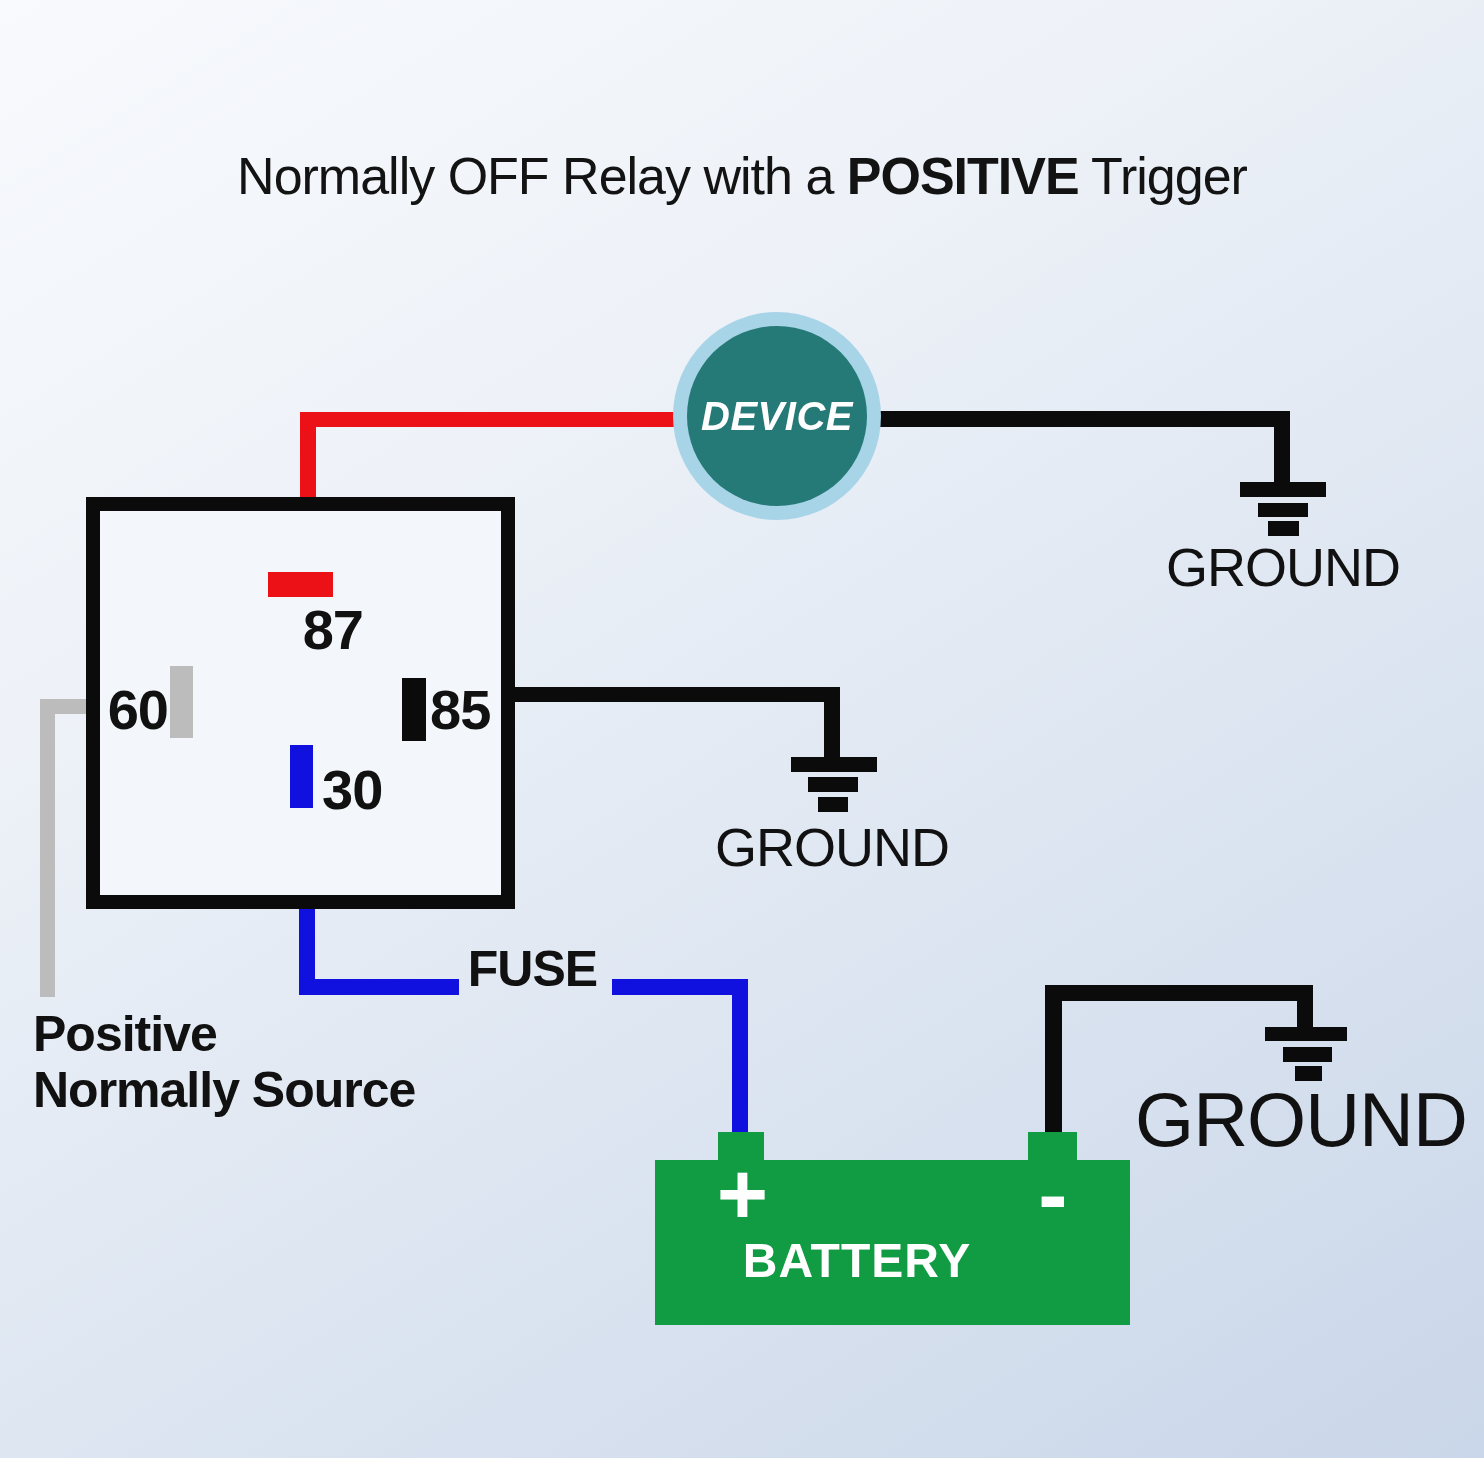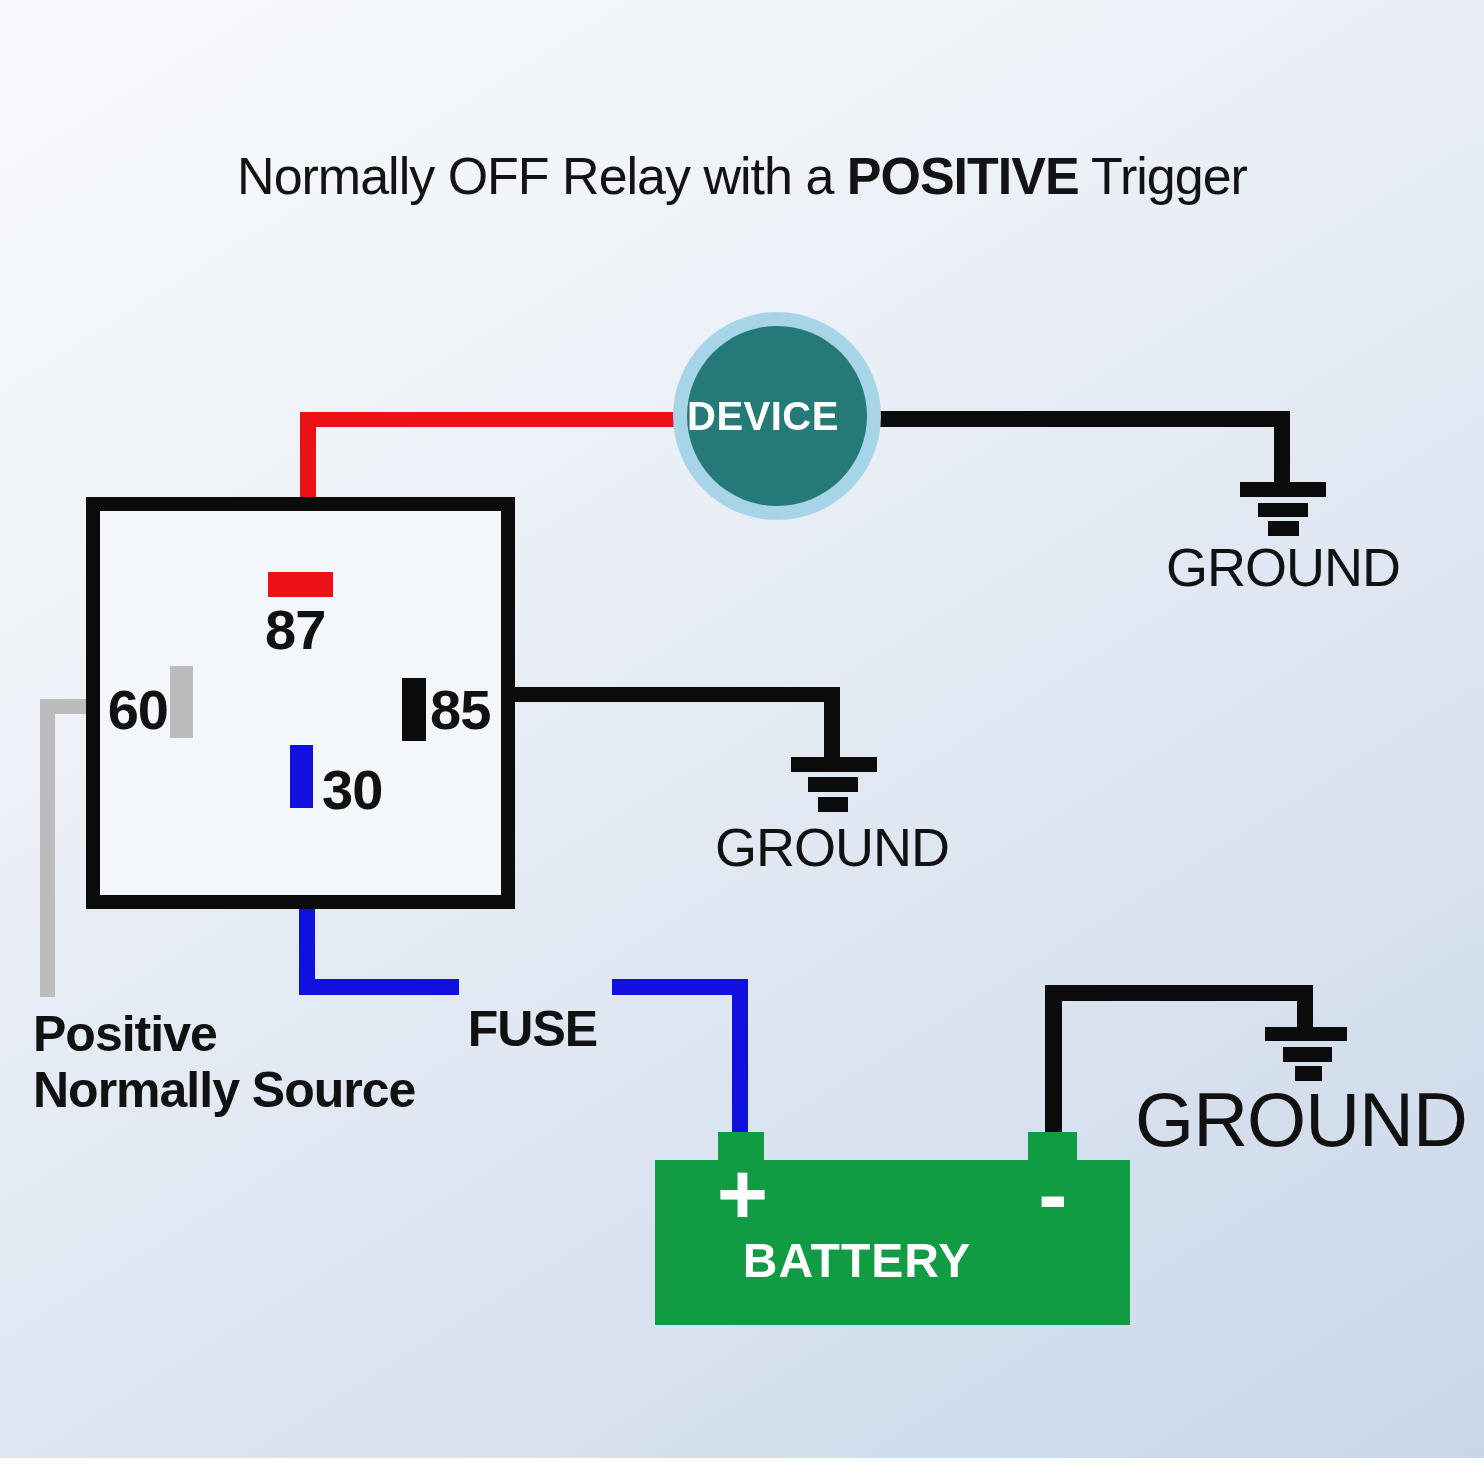--- a/index.html
+++ b/index.html
@@ -63,29 +63,29 @@
   .gnd-label.big { font-size: 76px; }
 
   
   #device-ring {
     left: 673px; top: 312px; width: 208px; height: 208px;
     border-radius: 50%; background: #a8d4e8; z-index: 4;
   }
   #device-circle {
     left: 687px; top: 326px; width: 180px; height: 180px;
     border-radius: 50%; background: #257977; z-index: 4;
-    display: flex; align-items: center; justify-content: flex-start;
+    display: flex; align-items: center; justify-content: center; font-style: italic;
   }
   #device-label {
     color: #ffffff; font-size: 40px; font-weight: 700; letter-spacing: 0.5px;
   }
 
   
   #fuse-label {
-    left: 455px; top: 1004px; width: 155px; text-align: center;
+    left: 455px; top: 944px; width: 155px; text-align: center;
     font-size: 50px; font-weight: 800; color: #111; letter-spacing: -1px;
     line-height: 1; z-index: 4;
   }
   #trigger-label {
     left: 33px; top: 1006px; width: 420px;
     font-size: 50px; font-weight: 700; color: #111;
     line-height: 56px; letter-spacing: -1px; z-index: 4;
   }
 
   
@@ -122,21 +122,21 @@
   <div class="abs wire blk" style="left:1274px; top:411px; width:16px; height:75px;"></div>
 
   <div class="abs gnd-bar" style="left:1240px; top:482px; width:86px; height:15px;"></div>
   <div class="abs gnd-bar" style="left:1258px; top:503px; width:50px; height:14px;"></div>
   <div class="abs gnd-bar" style="left:1268px; top:521px; width:31px; height:15px;"></div>
   <div class="abs gnd-label" style="left:1113px; top:540px; width:340px;">GROUND</div>
 
   <div class="abs" id="relay-box"></div>
 
   <div class="abs pin red" style="left:268px; top:572px; width:65px; height:25px;"></div>
-  <div class="abs pin-label" style="left:265px; top:602px; width:90px; text-align:left;">87</div>
+  <div class="abs pin-label" style="left:273px; top:602px; width:90px; text-align:right;">87</div>
 
   <div class="abs pin gray" style="left:170px; top:666px; width:23px; height:72px;"></div>
   <div class="abs pin-label" style="left:90px; top:682px; width:78px; text-align:right;">60</div>
 
   <div class="abs pin blk" style="left:402px; top:678px; width:24px; height:63px;"></div>
   <div class="abs pin-label" style="left:430px; top:682px; width:90px;">85</div>
 
   <div class="abs pin blue" style="left:290px; top:745px; width:23px; height:63px;"></div>
   <div class="abs pin-label" style="left:322px; top:762px; width:90px;">30</div>
 

